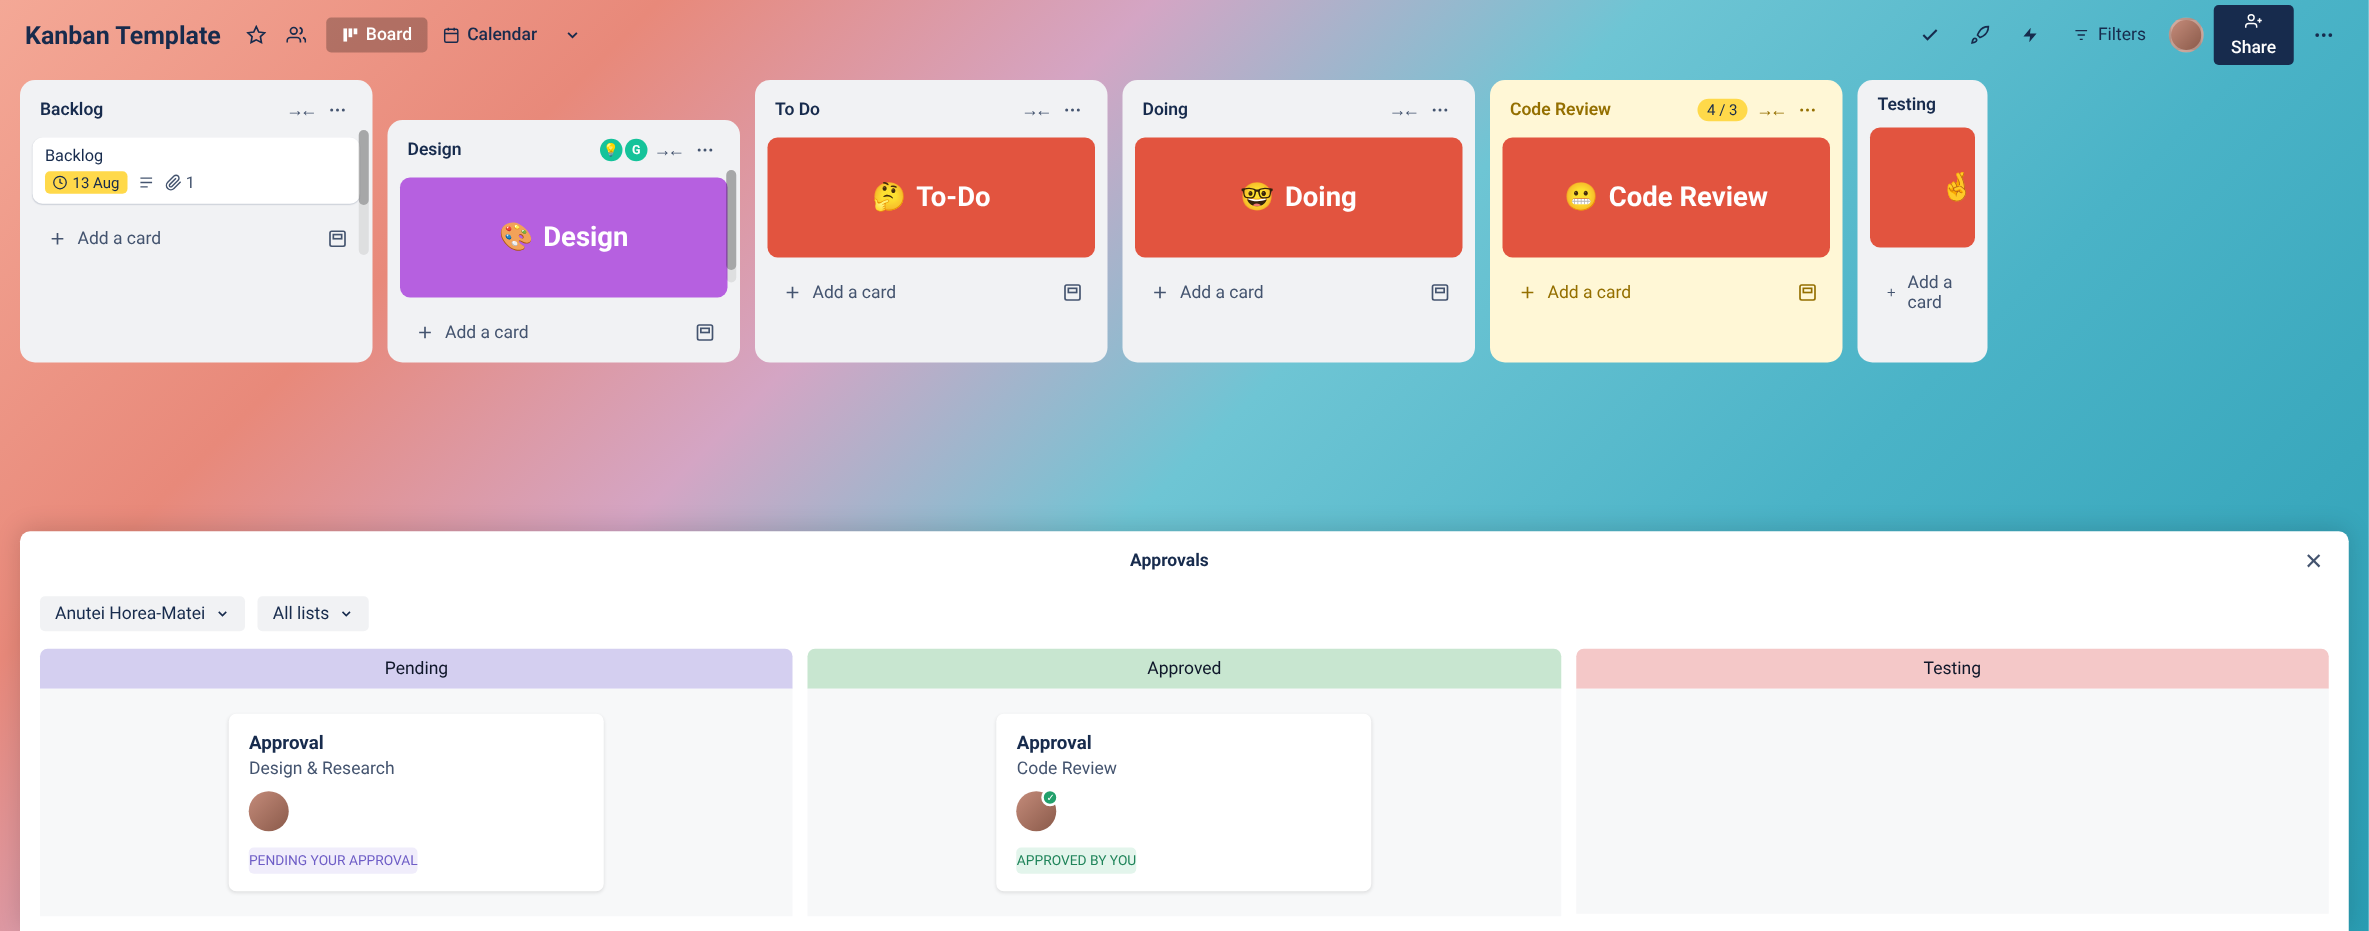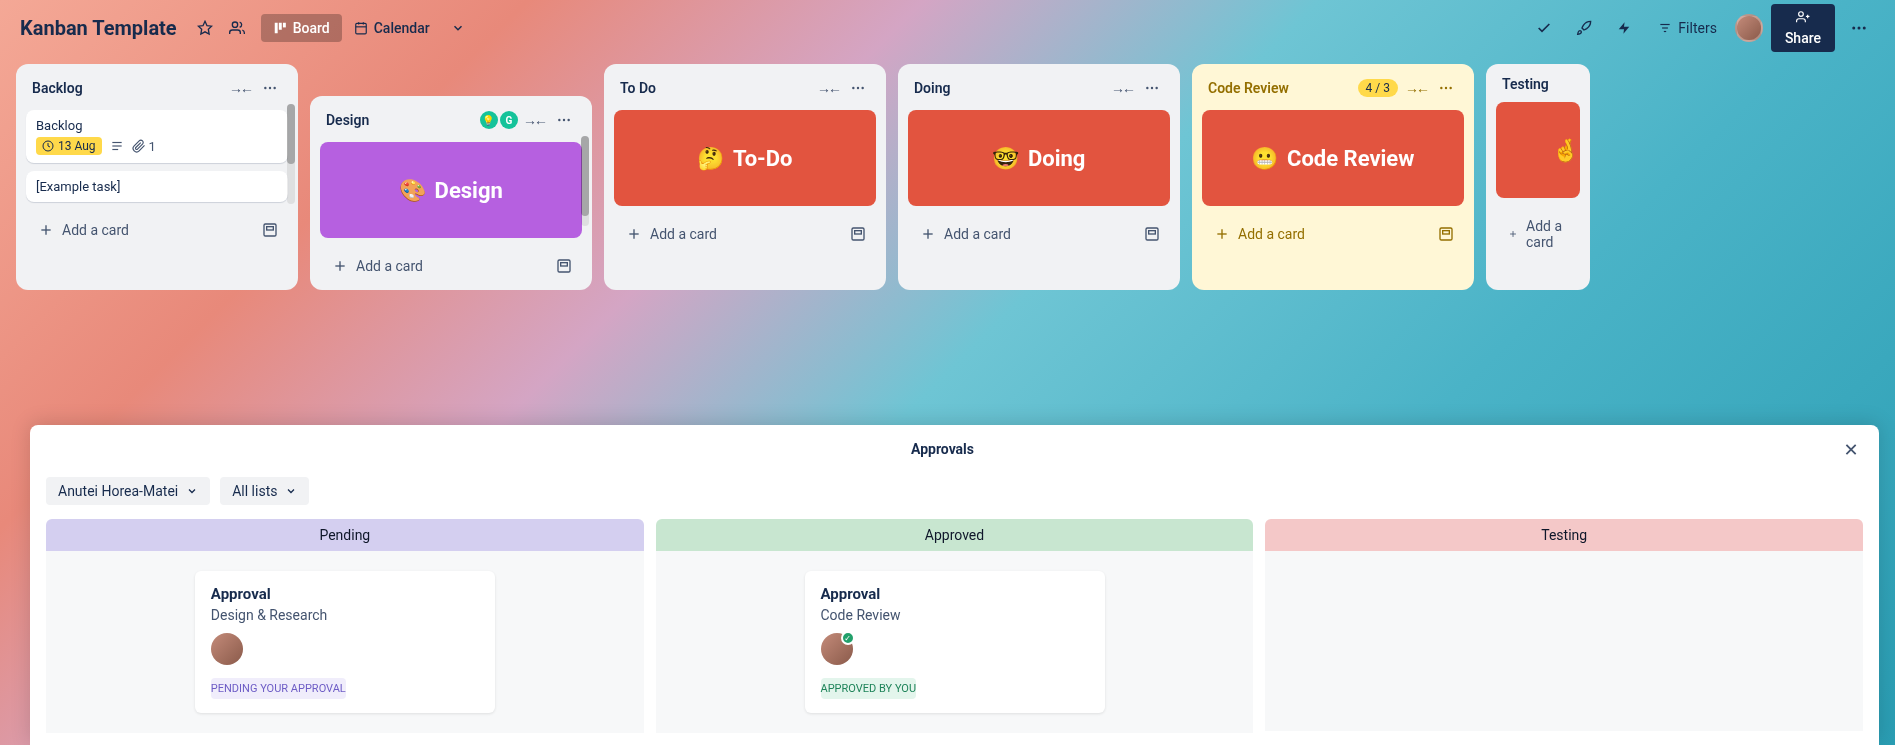--- a/index.html
+++ b/index.html
@@ -43,21 +43,21 @@
 .cover-red { background: #e2543f; }
 
 .add-card-row { display: flex; align-items: center; justify-content: space-between; padding: 6px 4px 0 4px; }
 .add-card-btn { display: flex; align-items: center; gap: 8px; color: #44546f; font-size: 14px; padding: 6px 8px; border-radius: 6px; cursor: pointer; flex: 1; }
 .add-card-btn.highlighted { color: #946f00; }
 .template-icon { color: #44546f; cursor: pointer; width: 28px; height: 28px; display: flex; align-items: center; justify-content: center; }
 .template-icon.highlighted { color: #946f00; }
 .scrollbar-track { width: 8px; background: rgba(0,0,0,0.08); border-radius: 4px; position: absolute; right: 3px; top: 40px; height: 100px; }
 .scrollbar-thumb { background: rgba(0,0,0,0.25); border-radius: 4px; height: 60px; width: 100%; }
 
-.approvals-panel { position: absolute; bottom: 0; left: 16px; right: 16px; background: #fff; border-radius: 8px 8px 0 0; box-shadow: 0 -2px 20px rgba(0,0,0,0.15); height: 320px; margin-left: 14px; }
+.approvals-panel { position: absolute; bottom: 0; left: 16px; right: 16px; background: #fff; border-radius: 8px 8px 0 0; box-shadow: 0 -2px 20px rgba(0,0,0,0.15); height: 320px; }
 .approvals-header { display: flex; align-items: center; padding: 12px 16px; }
 .approvals-title { flex: 1; text-align: center; font-size: 14px; font-weight: 700; color: #172b4d; }
 .close-x { cursor: pointer; color: #44546f; font-size: 18px; width: 24px; height: 24px; display: flex; align-items: center; justify-content: center; }
 .approvals-filters { display: flex; gap: 10px; padding: 4px 16px 14px 16px; }
 .filter-dd { background: #f1f2f4; padding: 6px 12px; border-radius: 4px; font-size: 14px; color: #172b4d; cursor: pointer; display: flex; align-items: center; gap: 8px; }
 .approvals-cols { display: flex; gap: 12px; padding: 0 16px; }
 .approval-col { flex: 1; }
 .approval-col-header { padding: 8px; text-align: center; font-size: 14px; color: #0f172a; border-radius: 6px 6px 0 0; margin-bottom: 0; }
 .approval-col-body { background: #f7f8f9; padding: 20px; min-height: 180px; display: flex; justify-content: center; align-items: flex-start; }
 .ch-pending { background: #d4cff0; }
@@ -194,23 +194,20 @@
             </svg>
           </div>
         <div class="card-icon-meta">
           <svg width="14" height="14" viewBox="0 0 24 24" fill="none" stroke="currentColor" stroke-width="2">
               <path d="m21.44 11.05-9.19 9.19a6 6 0 0 1-8.49-8.49l8.57-8.57A4 4 0 1 1 18 8.84l-8.59 8.57a2 2 0 0 1-2.83-2.83l8.49-8.48"></path>
             </svg>
           <span>1</span>
         </div>
       </div>
     </div>
-    <div class="card">
-      <div class="card-small">[Example task]</div>
-    </div>
     <div class="scrollbar-track">
         <div class="scrollbar-thumb"></div>
       </div>
     <div class="add-card-row">
       <div class="add-card-btn">
         <svg width="16" height="16" viewBox="0 0 24 24" fill="none" stroke="currentColor" stroke-width="2">
             <line x1="12" y1="5" x2="12" y2="19"></line>
             <line x1="5" y1="12" x2="19" y2="12"></line>
           </svg>
         <span>Add a card</span>

